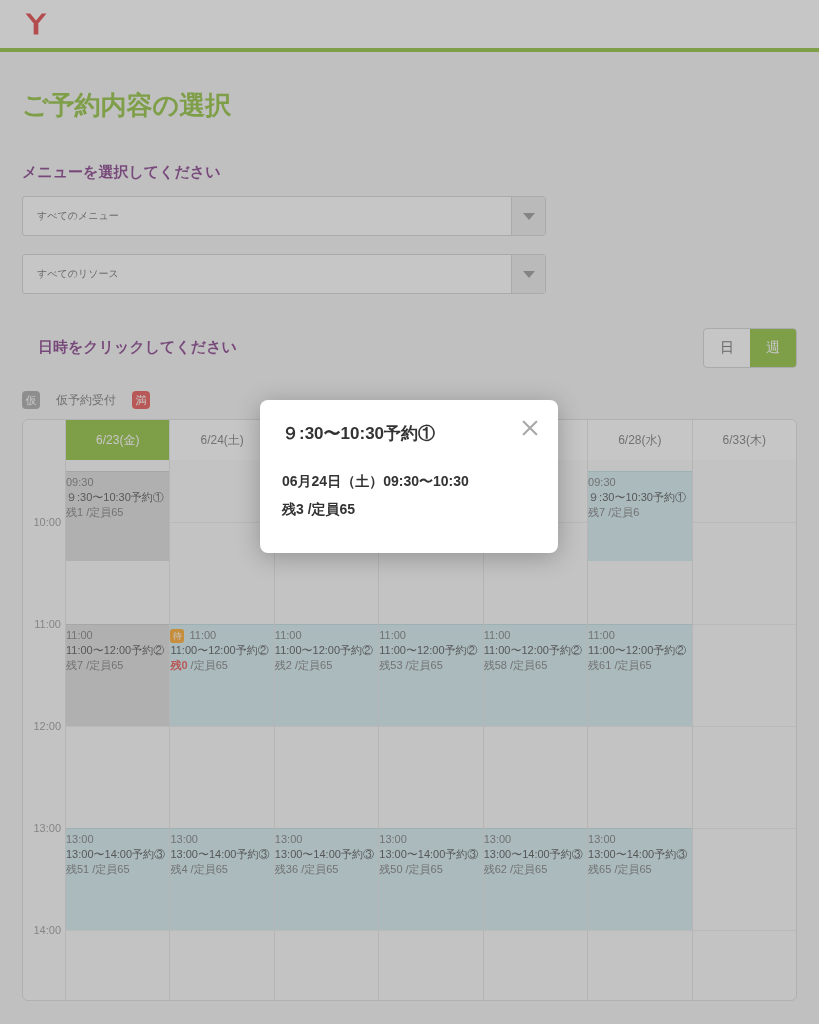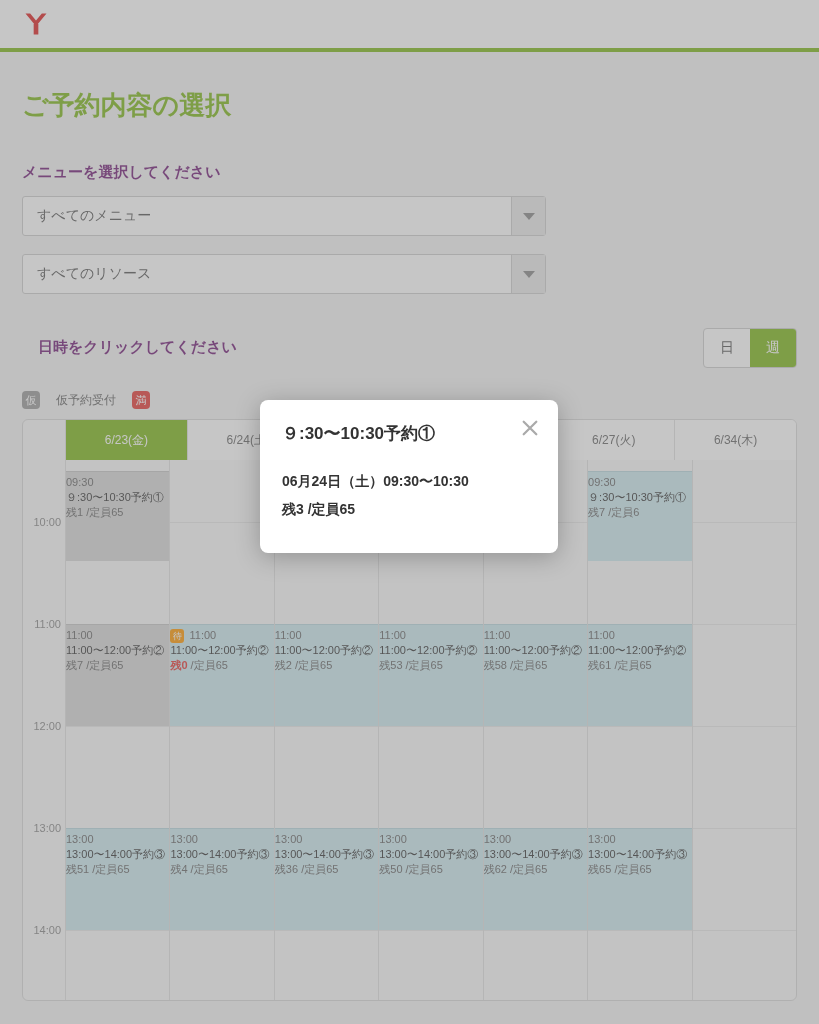--- a/index.html
+++ b/index.html
@@ -46,21 +46,21 @@
 }
 .select {
   width: 524px;
   height: 40px;
   background: #fff;
   border: 1px solid #ccc;
   border-radius: 3px;
   display: flex;
   align-items: center;
   padding: 0 14px;
-  font-size: 14px;
+  font-size: 10px;
   color: #555;
   position: relative;
   margin-bottom: 18px;
 }
 .select-arrow {
   position: absolute;
   right: 0;
   top: 0;
   width: 34px;
   height: 100%;
@@ -316,21 +316,22 @@
   </div>
 
   <div class="cal-wrap">
     <div class="cal-header">
       <div class="time-col"></div>
       <div class="day-col today">6/23(金)</div>
       <div class="day-col">6/24(土)</div>
       <div class="day-col">6/25(日)</div>
       <div class="day-col">6/26(月)</div>
       <div class="day-col">6/27(火)</div>
-      <div class="day-col">6/34(木)</div>
+      <div class="day-col">6/28(水)</div>
+      <div class="day-col">6/33(木)</div>
     </div>
     <div class="cal-body">
       <div class="time-axis">
         <div class="time-label" style="top:62px">10:00</div>
         <div class="time-label" style="top:164px">11:00</div>
         <div class="time-label" style="top:266px">12:00</div>
         <div class="time-label" style="top:368px">13:00</div>
         <div class="time-label" style="top:470px">14:00</div>
       </div>
       <div class="grid">

